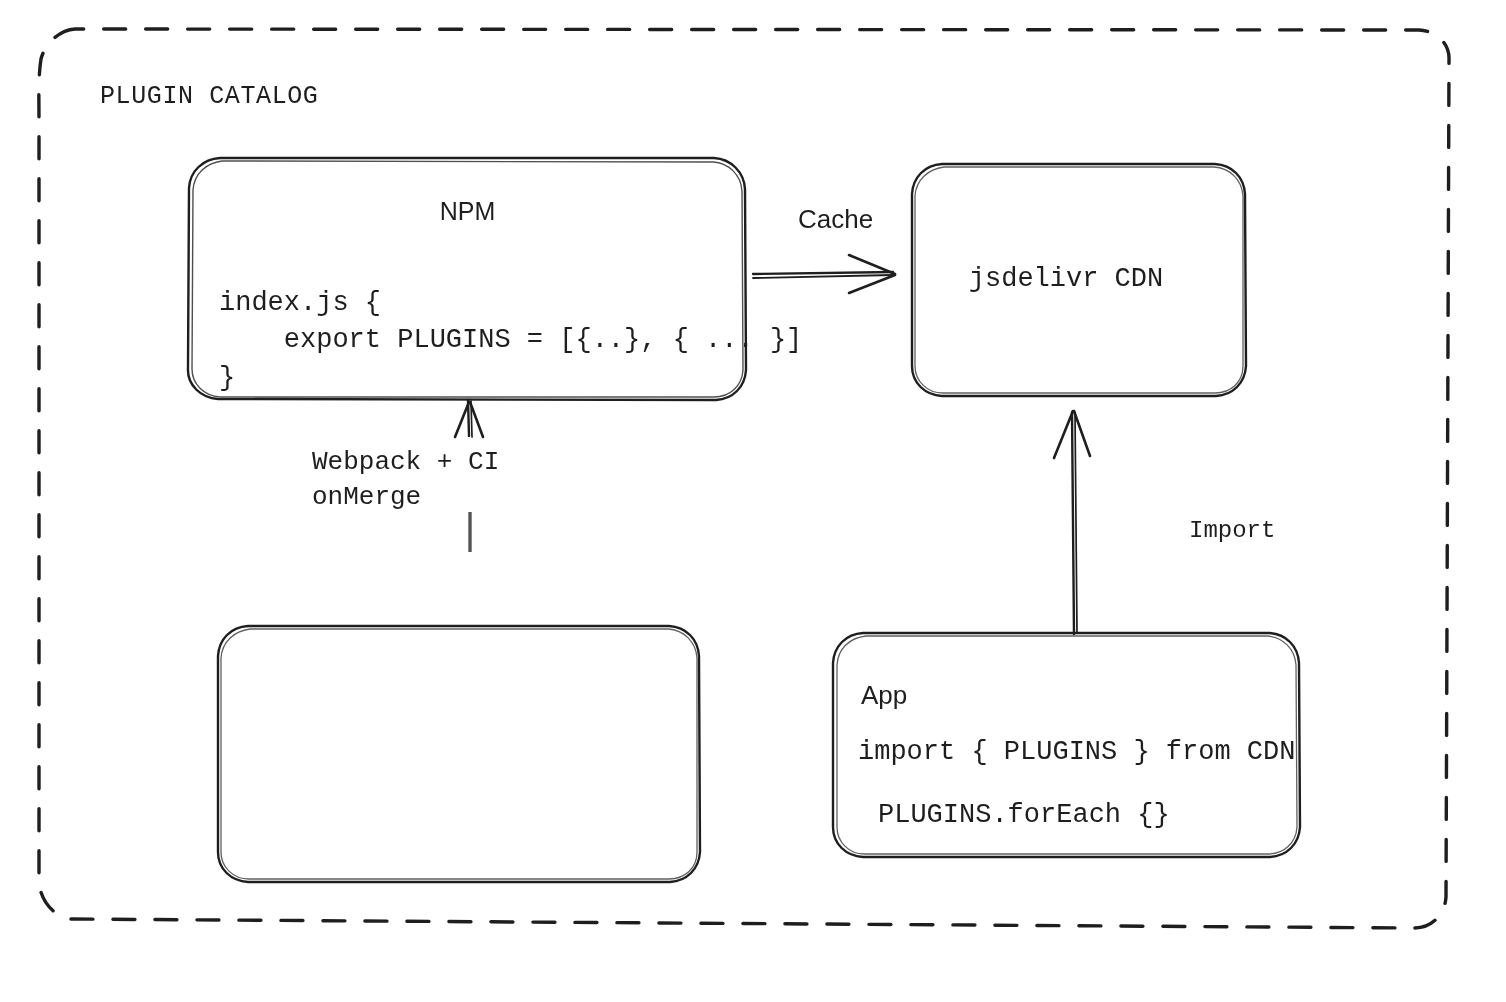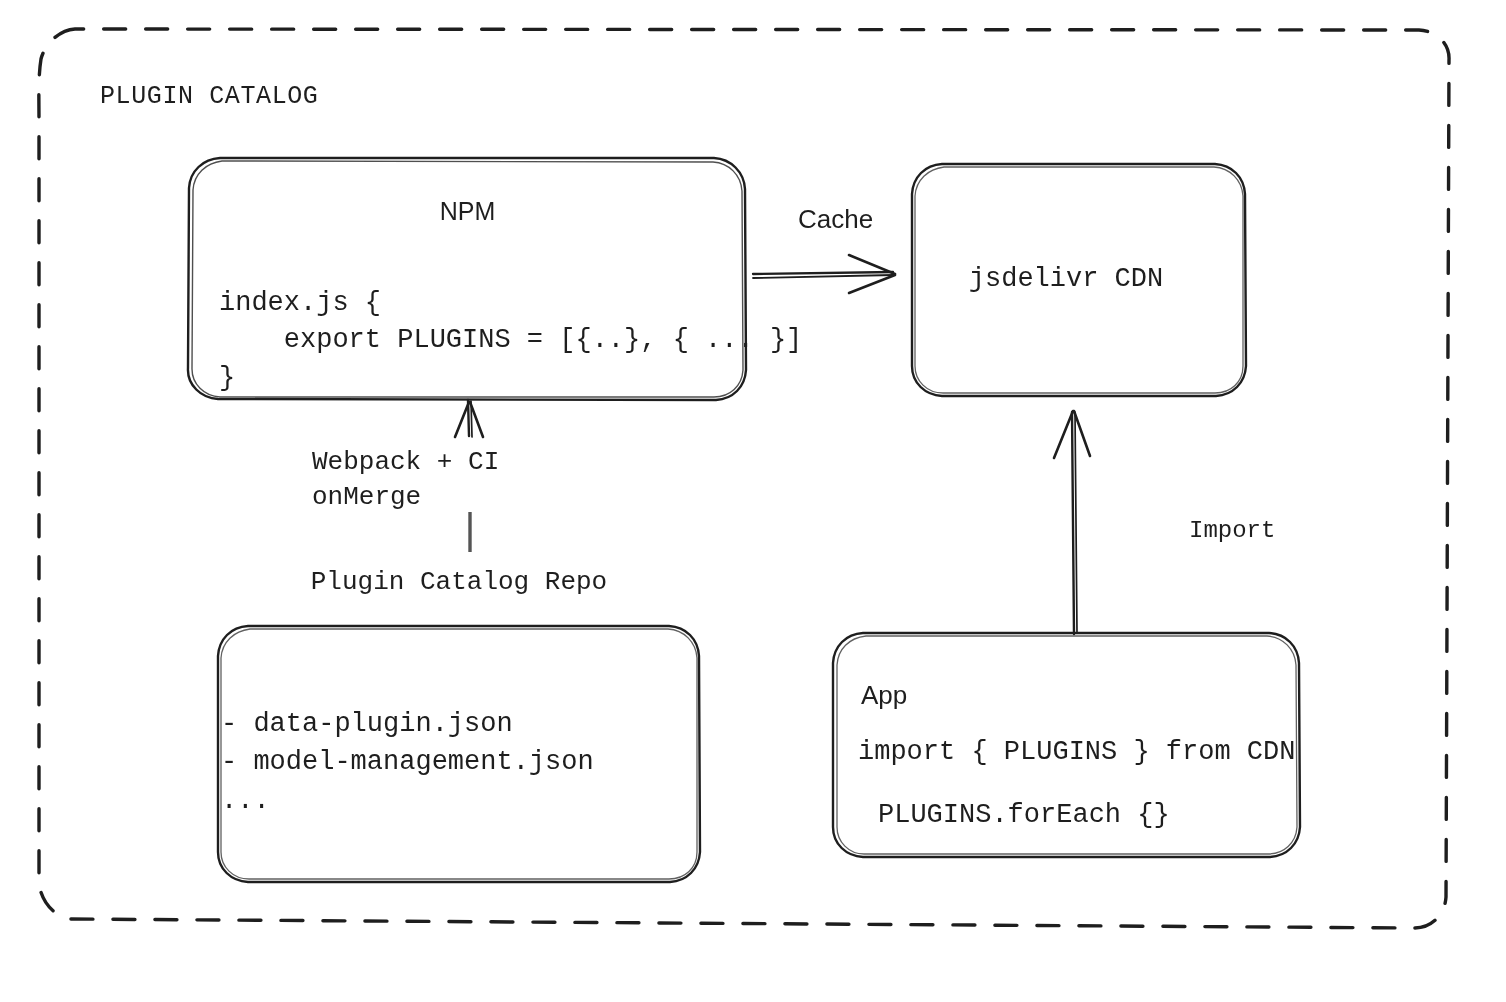--- a/index.html
+++ b/index.html
@@ -212,25 +212,21 @@
     export PLUGINS = [{..}, { ... }]
 }</div>
 
   <div class="txt mono" id="cdn-title">jsdelivr CDN</div>
 
   <div class="txt mono" id="build-label">Webpack + CI
 onMerge</div>
 
   <div class="txt sans" style="left:790px; top:202px; font-size:26px;margin-left:8px;">Cache</div>
 
-  <div class="txt mono" id="repo-label">Plugin Catalog Repo</div>
-
-  <div class="txt mono" id="repo-list">- data-plugin.json
-- model-management.json
-...</div>
+
 
   <div class="txt mono" id="import-label">Import</div>
 
   <div class="txt sans" id="app-title">App</div>
 
   <div class="txt mono" id="app-line1">import { PLUGINS } from CDN</div>
 
   <div class="txt mono" id="app-line2">PLUGINS.forEach {}</div>
 
 </div>

